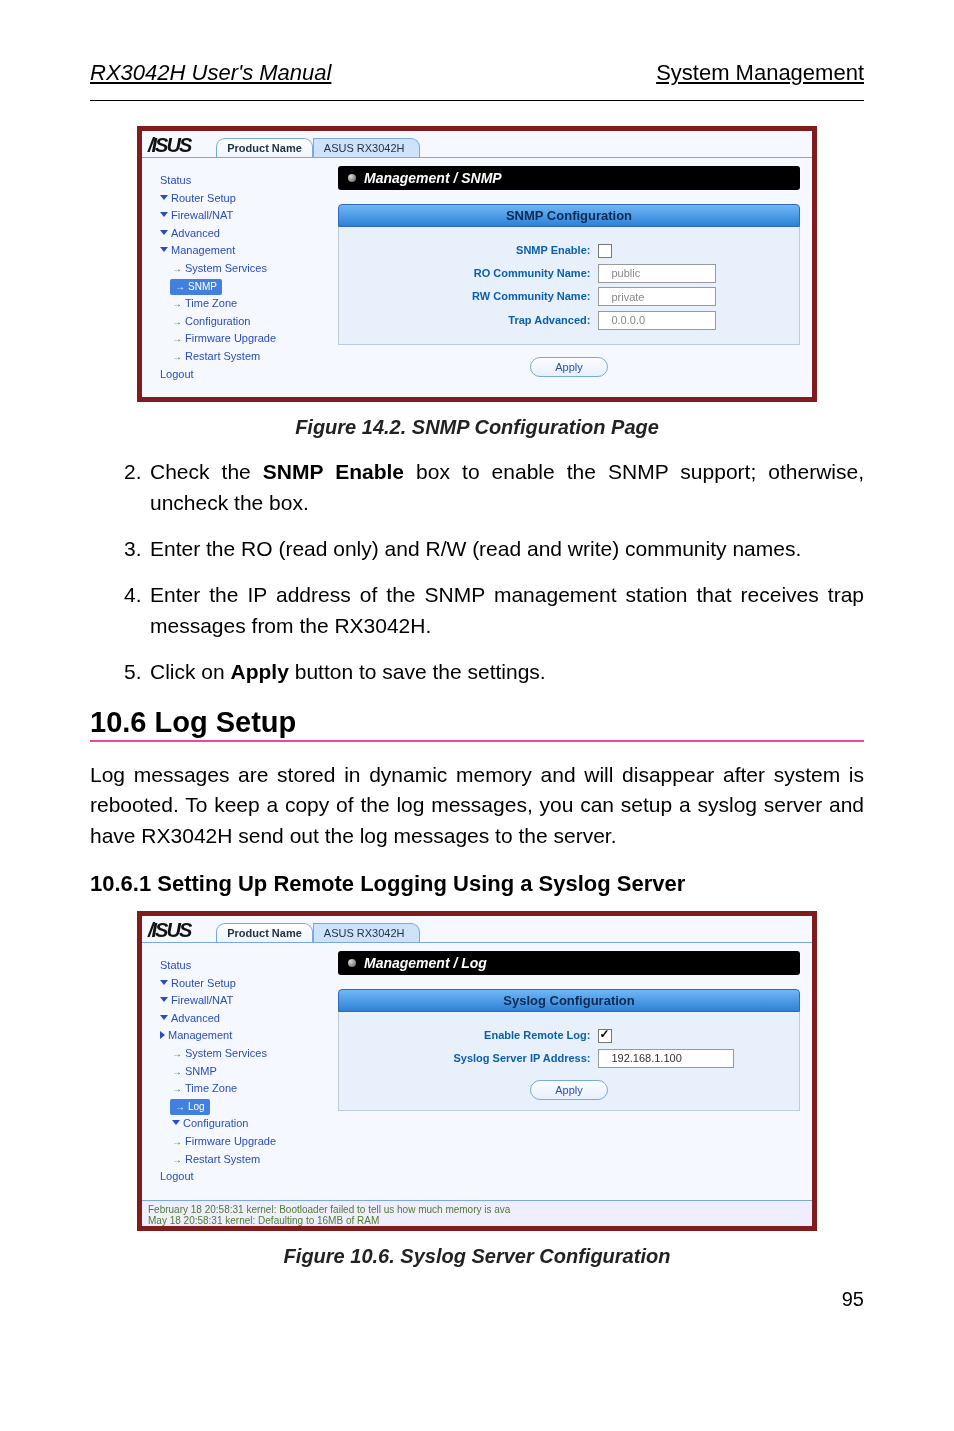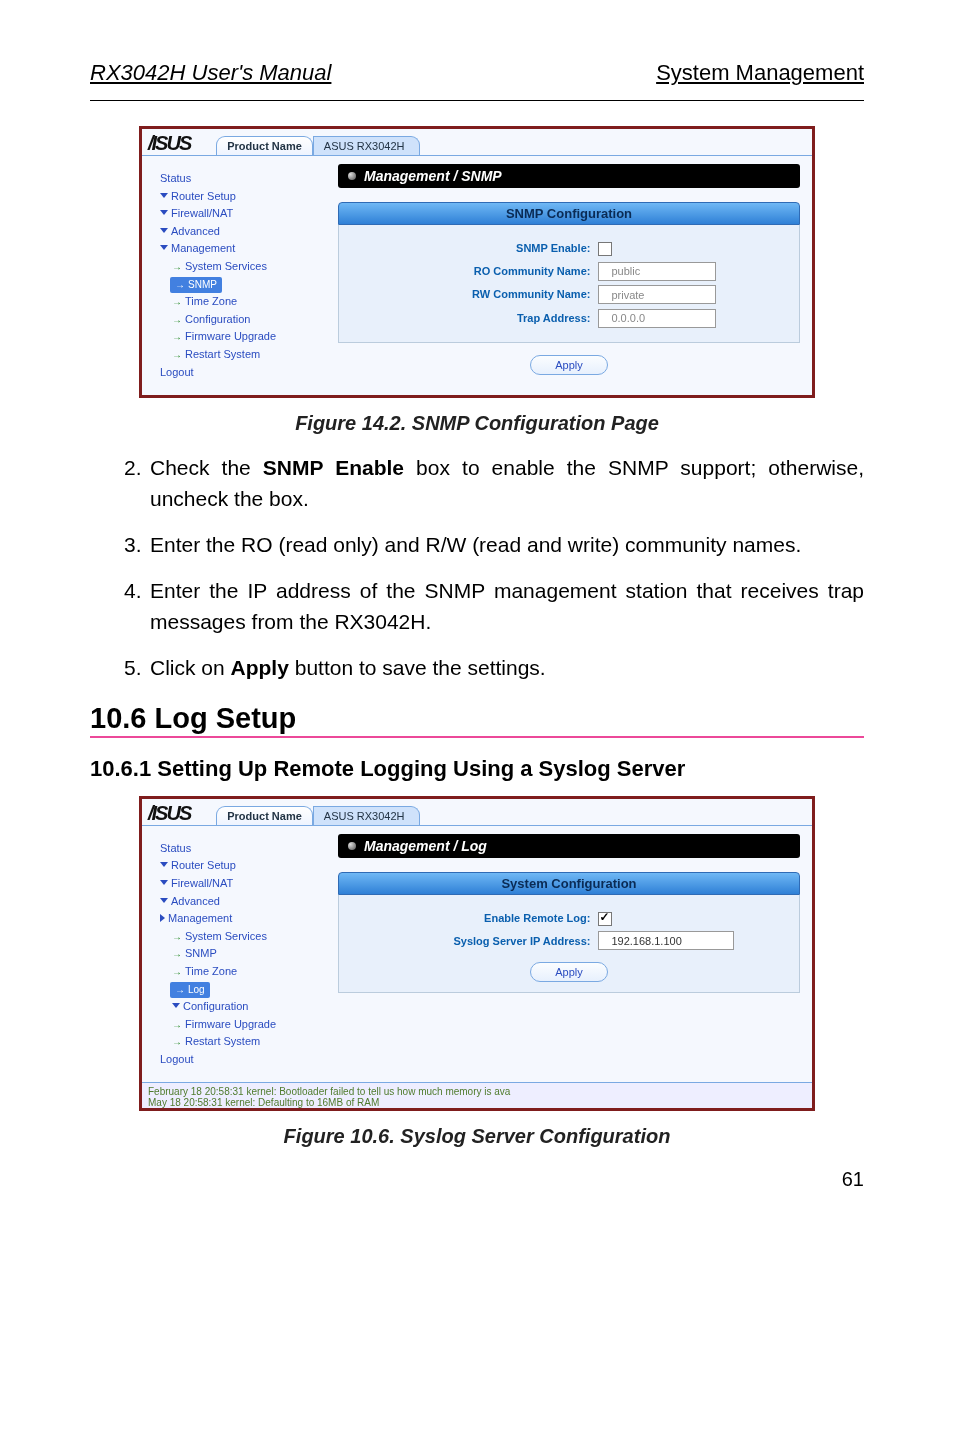--- a/index.html
+++ b/index.html
@@ -66,21 +66,21 @@
     margin: 6px 0 14px 0;
   }
   .page-num {
     text-align: right;
     font-size: 20px;
     margin-top: 20px;
   }
 
   
   .panel {
-    border: 3px solid #7f1d1d;
+    border: 5px solid #7f1d1d;
     box-shadow: inset 0 0 10px rgba(0,0,0,0.1);
     background: #fff;
     margin: 0 auto;
     width: 670px;
     overflow: hidden;
   }
   .tab-bar {
     height: 26px;
     display: flex;
     align-items: flex-end;
@@ -309,21 +309,21 @@
           </div>
           <div class="row">
             <div class="lbl">RO Community Name:</div>
             <div class="ctl"><input class="ctl-input" value="public" style=""></div>
           </div>
           <div class="row">
             <div class="lbl">RW Community Name:</div>
             <div class="ctl"><input class="ctl-input" value="private" style=""></div>
           </div>
           <div class="row">
-            <div class="lbl">Trap Address:</div>
+            <div class="lbl">Trap Advanced:</div>
             <div class="ctl"><input class="ctl-input" value="0.0.0.0" style=""></div>
           </div>
         </div>
         <div class="apply-row">
           <span class="apply-btn">Apply</span>
         </div>
       </div>
     </div>
   </div>
 
@@ -343,20 +343,21 @@
       <span class="list-text">Enter the IP address of the SNMP management station that receives trap messages from the RX3042H.</span>
     </div>
     <div class="list-item">
       <span class="list-num">5.</span>
       <span class="list-text"><span>Click on </span><b>Apply</b><span> button to save the settings.</span></span>
     </div>
   </div>
 
   <div class="section-heading">10.6    Log Setup</div>
 
+  <div class="body-para">Log messages are stored in dynamic memory and will disappear after system is rebooted. To keep a copy of the log messages, you can setup a syslog server and have RX3042H send out the log messages to the server.</div>
 
   <div class="subsection-heading">10.6.1 Setting Up Remote Logging Using a Syslog Server</div>
 
   <div class="panel">
     <div class="tab-bar">
       <span class="logo">/ISUS</span>
       <span class="tabbtn">Product Name</span>
       <span class="tabval">ASUS RX3042H</span>
     </div>
     <div class="panel-body">
@@ -370,21 +371,21 @@
         <div class="nav-sub">SNMP</div>
         <div class="nav-sub">Time Zone</div>
         <div><span class="nav-selected" style="background:#4280e0;">Log</span></div>
         <div class="nav-item nav-expand" style="margin-left:12px;">Configuration</div>
         <div class="nav-sub">Firmware Upgrade</div>
         <div class="nav-sub">Restart System</div>
         <div class="nav-item">Logout</div>
       </div>
       <div class="maincol">
         <div class="titlebar">Management / Log</div>
-        <div class="config-header">System Configuration</div>
+        <div class="config-header">Syslog Configuration</div>
         <div class="config-body">
           <div class="row">
             <div class="lbl">Enable Remote Log:</div>
             <div class="ctl"><span class="chk checked"></span></div>
           </div>
           <div class="row">
             <div class="lbl">Syslog Server IP Address:</div>
             <div class="ctl"><input class="ctl-input" style="width: 110px; color: rgb(51, 51, 51);" value="192.168.1.100"></div>
           </div>
           <div class="apply-row">
@@ -392,14 +393,14 @@
           </div>
         </div>
       </div>
     </div>
     <div class="footer-log"><span>February 18 20:58:31 kernel: Bootloader failed to tell us how much memory is ava</span>
 <span>May 18 20:58:31 kernel: Defaulting to 16MB of RAM</span></div>
   </div>
 
   <div class="caption">Figure 10.6. Syslog Server Configuration</div>
 
-  <div class="page-num">61</div>
+  <div class="page-num">95</div>
 </div>
 
 </body></html>

